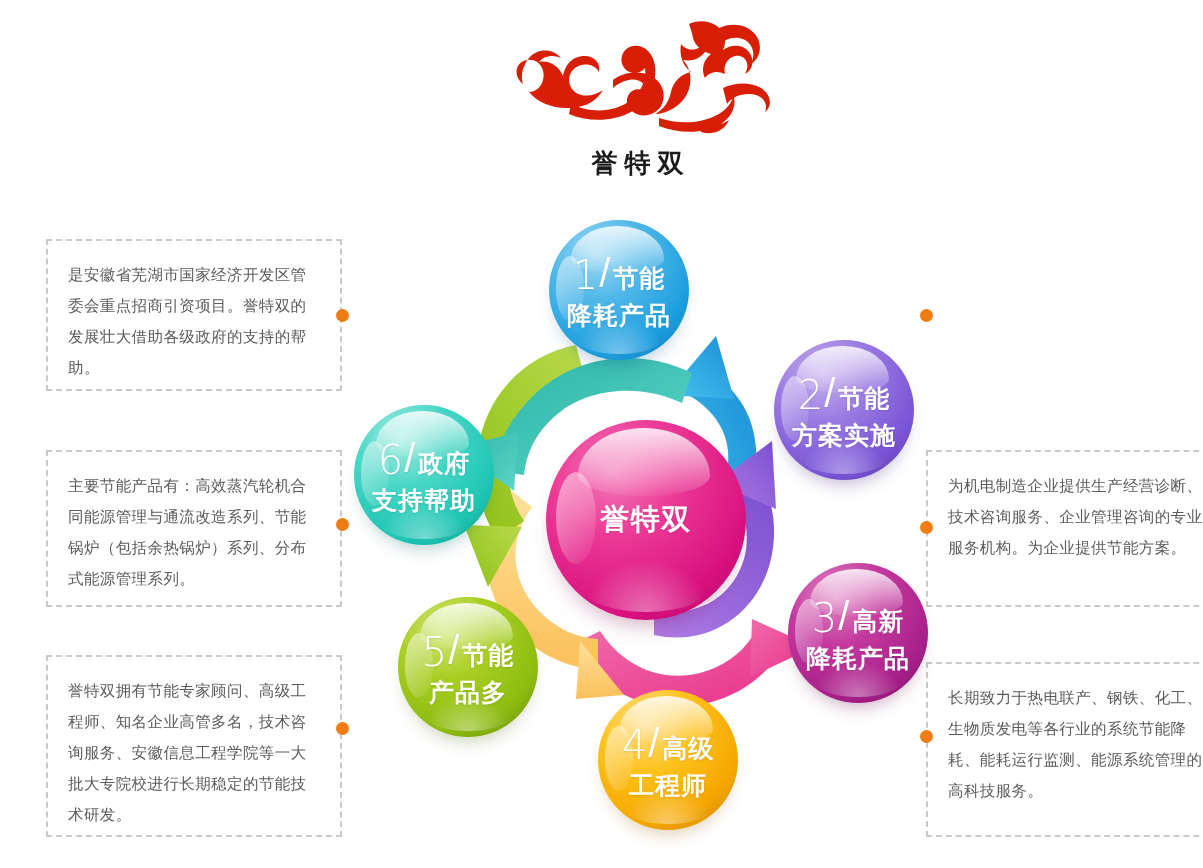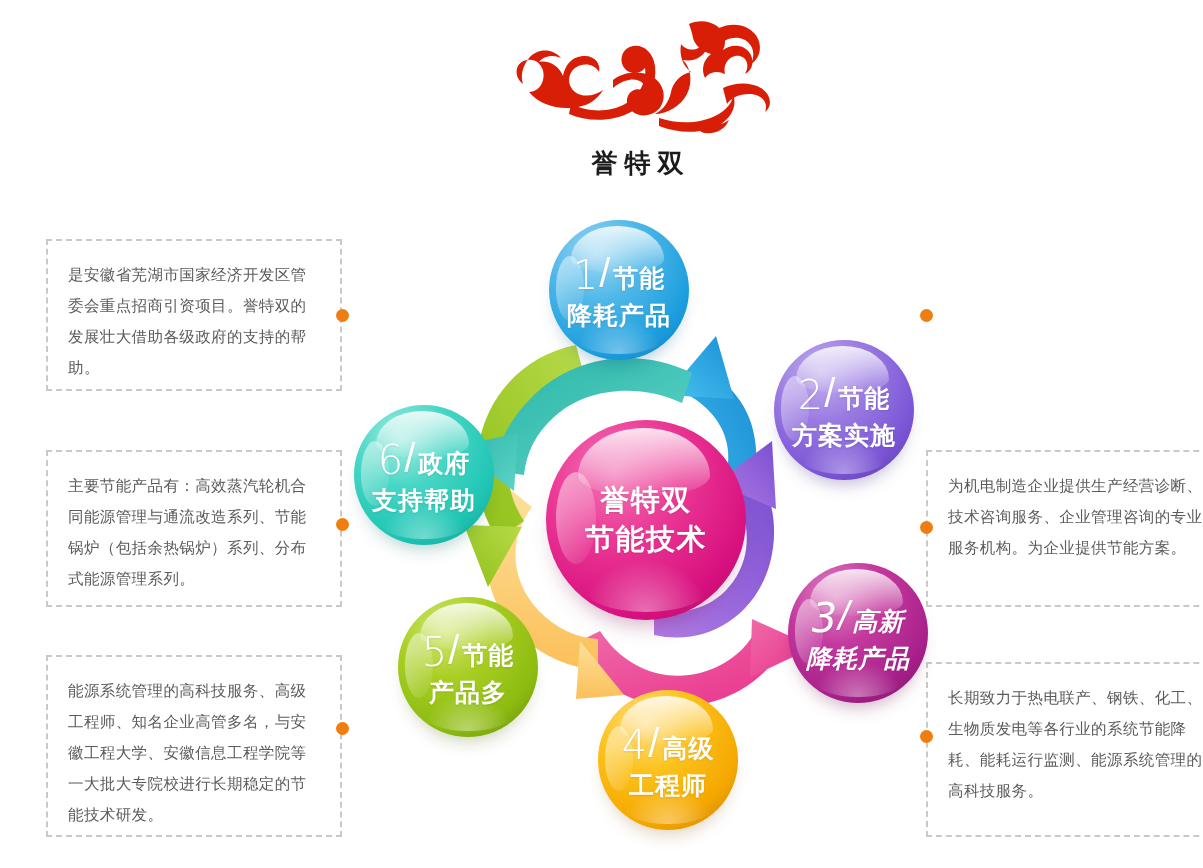--- a/index.html
+++ b/index.html
@@ -200,21 +200,20 @@
   }
   #sphere-2 {
     left: 438px; top: 145px; width: 140px; height: 140px;
     background: radial-gradient(circle at 34% 24%, #c4b1ef 0%, #9a7ae2 34%, #7a55d6 70%, #5a37a8 100%);
     box-shadow: 0 12px 18px -9px rgba(60,30,120,0.35);
   }
   #sphere-3 {
     left: 452px; top: 368px; width: 140px; height: 140px;
     background: radial-gradient(circle at 34% 24%, #e18bc6 0%, #c4399e 34%, #a8208a 70%, #7d1065 100%);
     box-shadow: 0 12px 18px -9px rgba(100,10,70,0.35);
-    font-style: italic;
   }
   #sphere-4 {
     left: 262px; top: 495px; width: 140px; height: 140px;
     background: radial-gradient(circle at 34% 24%, #ffdf8a 0%, #fcc21c 34%, #f5a700 70%, #c47c00 100%);
     box-shadow: 0 12px 18px -9px rgba(140,90,0,0.32);
     justify-content: center;
   }
   #sphere-5 {
     left: 62px;  top: 402px; width: 140px; height: 140px;
     background: radial-gradient(circle at 34% 24%, #d3e87a 0%, #a8ce22 34%, #8dbb10 70%, #628609 100%);
@@ -280,21 +279,21 @@
     <div class="info-text">是安徽省芜湖市国家经济开发区管委会重点招商引资项目。誉特双的发展壮大借助各级政府的支持的帮助。</div>
   </div>
   <div class="conn-dot" id="dot-l1"></div>
 
   <div class="info-box" id="box-l2">
     <div class="info-text">主要节能产品有：高效蒸汽轮机合同能源管理与通流改造系列、节能锅炉（包括余热锅炉）系列、分布式能源管理系列。</div>
   </div>
   <div class="conn-dot" id="dot-l2"></div>
 
   <div class="info-box" id="box-l3">
-    <div class="info-text">能源系统管理的高科技服务、高级工程师、知名企业高管多名，与安徽工程大学、安徽信息工程学院等一大批大专院校进行长期稳定的节能技术研发。</div>
+    <div class="info-text">誉特双拥有节能专家顾问、高级工程师、知名企业高管多名，技术咨询服务、安徽信息工程学院等一大批大专院校进行长期稳定的节能技术研发。</div>
   </div>
   <div class="conn-dot" id="dot-l3"></div>
 
   <div class="conn-dot" id="dot-r1"></div>
 
   <div class="info-box" id="box-r2">
     <div class="info-text">为机电制造企业提供生产经营诊断、技术咨询服务、企业管理咨询的专业服务机构。为企业提供节能方案。</div>
   </div>
   <div class="conn-dot" id="dot-r2"></div>
 
@@ -477,18 +476,17 @@
         <span class="line2">降耗产品</span>
       </span>
     </div>
 
     <div class="sphere" id="sphere-center">
       <span class="gloss-top"></span>
       <span class="gloss-left"></span>
       <span class="gloss-bottom"></span>
       <span class="sphere-label">
         <span class="line1">誉特双</span>
-        <span class="line2" style="font-size: 29px; letter-spacing: 1.5px;">节能技术</span>
       </span>
     </div>
 
   </div>
 </div>
 
 </body></html>

